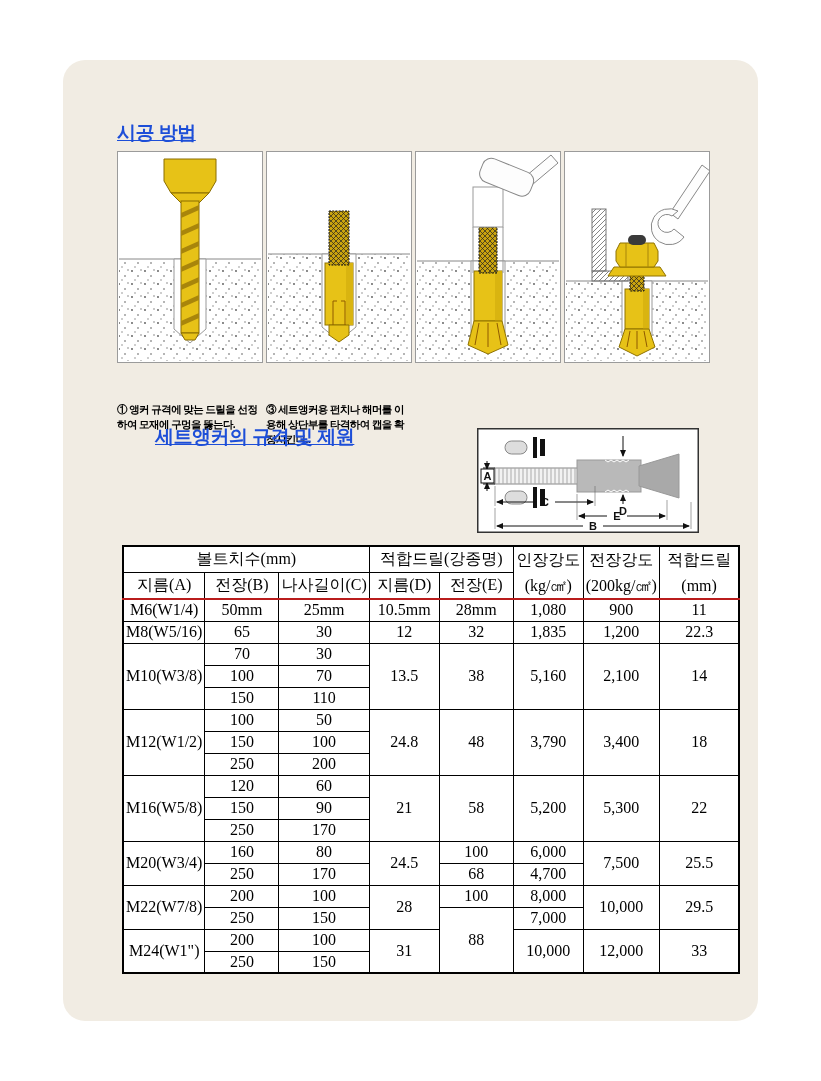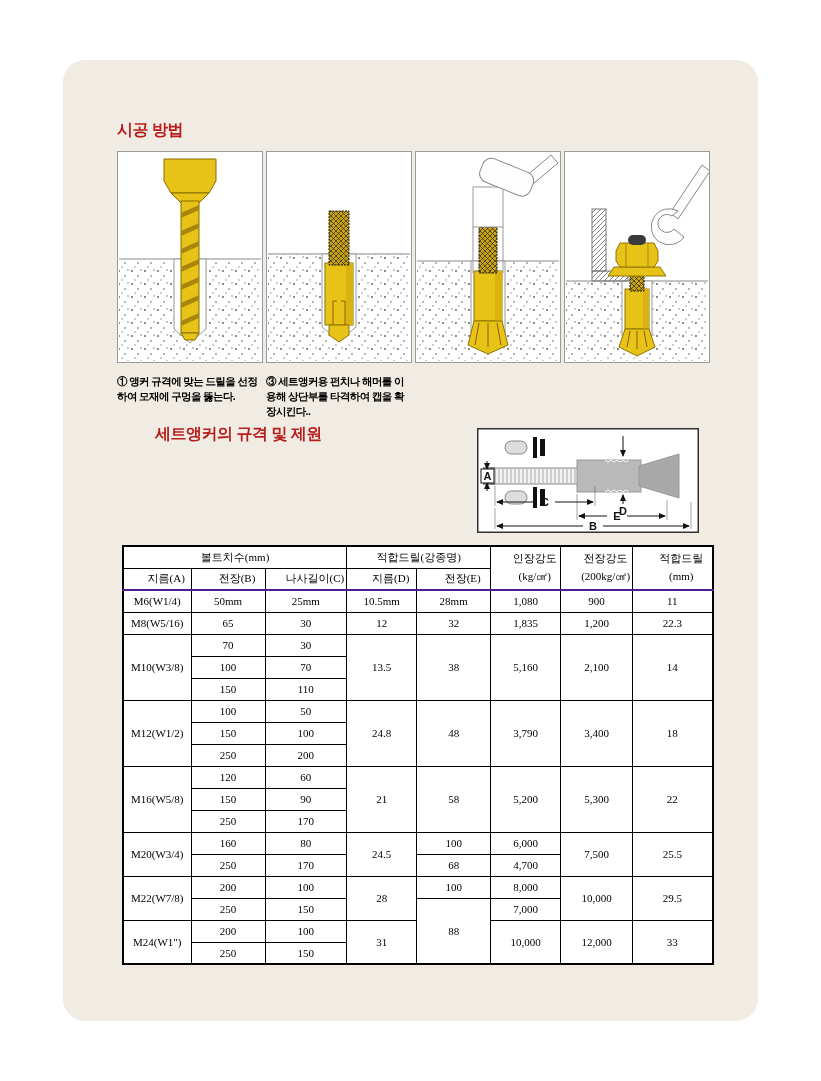--- a/index.html
+++ b/index.html
@@ -1,35 +1,35 @@
 <!DOCTYPE html>
 <html><head>
 <meta charset="utf-8">
 <style>
   * { margin:0; padding:0; box-sizing:border-box; }
   html,body { width:821px; height:1081px; background:#ffffff; font-family:"Liberation Sans",sans-serif; }
   .sheet { position:relative; width:821px; height:1081px; background:#fff; overflow:hidden; }
   .cream-panel { position:absolute; left:63px; top:60px; width:695px; height:961px;
                  background:#f1ece3; border-radius:22px; }
-  .sec-title { position:absolute; left:54px; font-size:16px; font-weight:bold; color:#b91c1c; letter-spacing:-0.5px; }
+  .sec-title { position:absolute; left:54px; font-size:19px; font-weight:bold; color:#1d4ed8; letter-spacing:-0.5px;text-decoration:underline; }
   #title-method { top:60px; }
   #title-spec  { top:364px;margin-left:38px; }
   .figures { position:absolute; left:54px; top:91px; display:grid; grid-template-columns:repeat(4,146px); gap:3px; }
   .figure { width:146px; height:212px; background:#fff; }
   .captions { position:absolute; left:54px; top:314px; display:grid; grid-template-columns:repeat(4,146px); gap:3px; }
-  .caption { font-size:10.5px; font-weight:bold; line-height:1.45; color:#000; letter-spacing:-0.6px; padding-right:4px; }
+  .caption { font-size:10.5px; font-weight:bold; line-height:1.45; color:#000; letter-spacing:-0.6px; padding-right:4px;margin-top:28px; }
   .diagram-wrap { position:absolute; left:414px; top:368px; width:222px; height:105px; }
   
   .spec-table-wrap { position:absolute; left:59px; top:485px; }
   table.spec { border-collapse:collapse; table-layout:fixed; background:#fff;
-               font-family:"Liberation Serif",serif; font-size:11px; color:#000; }
+               font-family:"Liberation Serif",serif; font-size:16px; color:#000; }
   table.spec td, table.spec th { border:1px solid #000; text-align:center; vertical-align:middle;
                height:22px; padding:0 2px; font-weight:normal; overflow:hidden; white-space:nowrap; }
   table.spec { border:2px solid #000; }
-  table.spec th.hb, table.spec tr.hrow2 th { border-bottom:2px solid #4c1d95;padding-left:20px; }
+  table.spec th.hb, table.spec tr.hrow2 th { border-bottom:2px solid #b91c1c; }
   table.spec th .u { display:block; line-height:1.6; }
 </style>
 </head>
 <body>
 
 <div class="sheet">
   <div class="cream-panel">
 
     <div class="sec-title" id="title-method">시공 방법</div>
 

